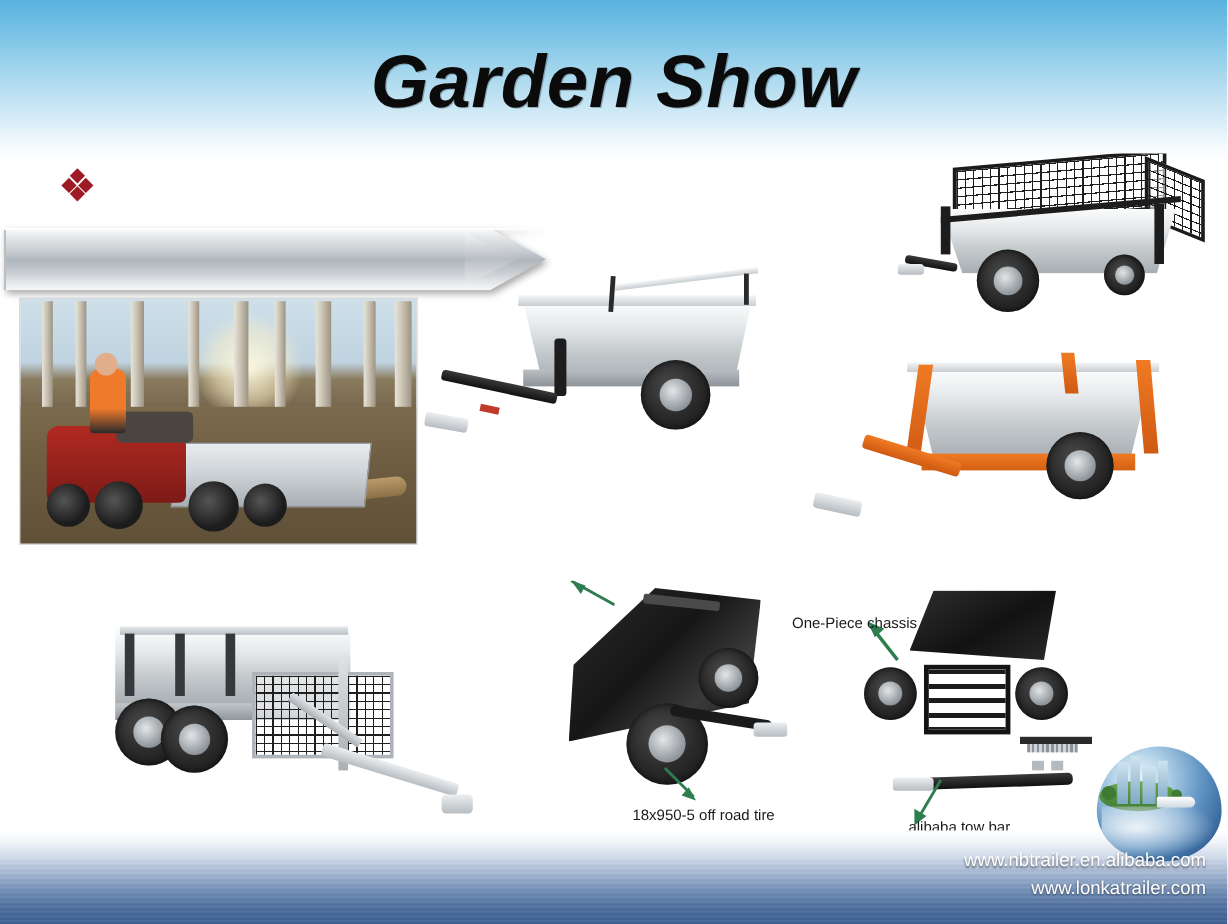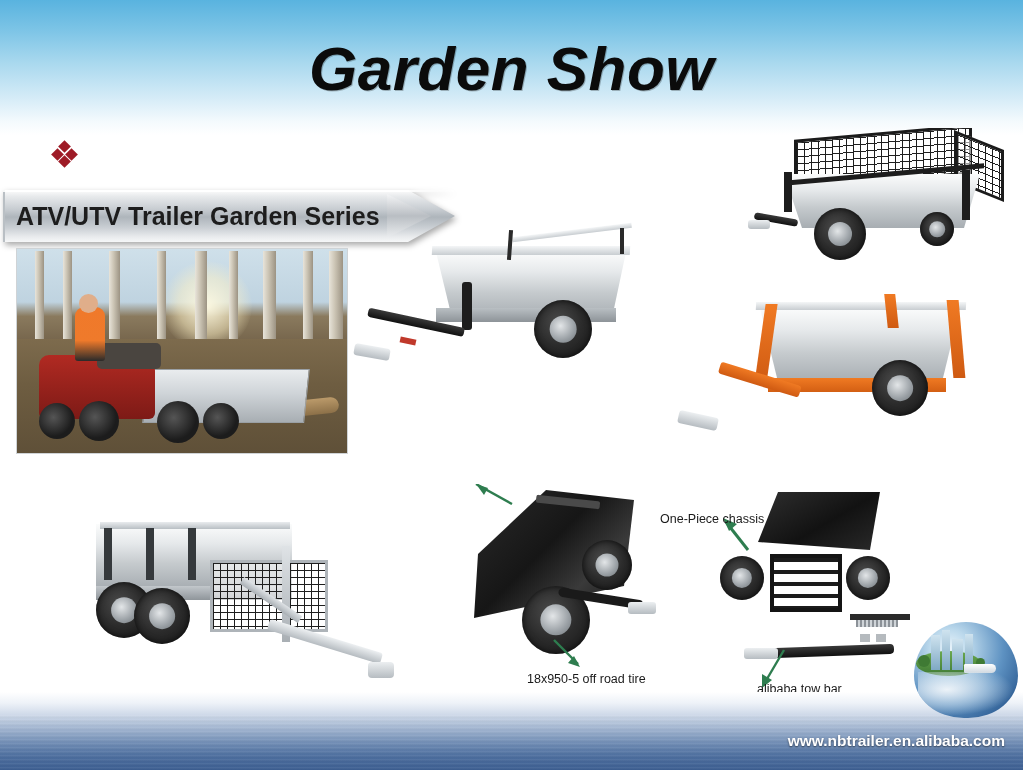--- a/index.html
+++ b/index.html
@@ -127,21 +127,21 @@
   .globe .land{position:absolute;left:4%;top:52%;width:92%;height:46%;
     background:radial-gradient(ellipse at 30% 40%,rgba(255,255,255,.85) 0%,rgba(220,233,243,.5) 40%,rgba(255,255,255,0) 70%);}
   .globe .grass{position:absolute;left:2%;top:30%;width:62%;height:26%;border-radius:50%;
     background:linear-gradient(to bottom,#6aa84f,#3f7a34);}
   .globe .bld{position:absolute;background:linear-gradient(to bottom,#cfe3ef,#7fa9c4);}
   .globe .tree{position:absolute;width:12px;height:12px;border-radius:50%;background:#3f7a34;}
   .globe .ship{position:absolute;left:48%;top:44%;width:32px;height:9px;border-radius:2px 7px 7px 2px;
     background:linear-gradient(to bottom,#fff,#cfd8e0);}
 
   .urls{position:absolute;right:18px;bottom:18px;text-align:right;color:#fff;
-    font-size:15.5px;line-height:1.45;text-shadow:0 1px 2px rgba(0,0,0,.55);font-weight:bold;}
+    font-size:15.5px;line-height:1.45;text-shadow:0 1px 2px rgba(0,0,0,.55);font-weight:normal;}
 </style>
 </head>
 <body>
 
 <div class="slide">
 
   <div class="sky"></div>
 
   <div class="title">Garden Show</div>
 
@@ -149,21 +149,20 @@
     <i class="t"></i>
       <i class="l"></i>
       <i class="r"></i>
       <i class="b"></i>
   </div>
 
   <div class="banner">
     <div class="plate"></div>
     <div class="edge-hi"></div>
     <div class="inner-line"></div>
-    <div class="btxt">ATV/UTV Trailer Garden Series</div>
   </div>
 
   <div class="ph photo-forest">
     <div class="pf-sun"></div>
     <div class="pf-trunk" style="left:18px;"></div>
     <div class="pf-trunk" style="left:46px;height:128px;"></div>
     <div class="pf-trunk" style="left:92px;height:142px;width:11px;"></div>
     <div class="pf-trunk" style="left:140px;height:136px;"></div>
     <div class="pf-trunk" style="left:178px;height:148px;width:12px;"></div>
     <div class="pf-trunk" style="left:212px;height:130px;"></div>
@@ -303,15 +302,16 @@
       <div class="bld" style="left:49%;top:12%;width:8%;height:38%;"></div>
       <div class="tree" style="left:4%;top:34%;"></div>
       <div class="tree" style="left:60%;top:38%;width:9px;height:9px;"></div>
       <div class="ship"></div>
       <div class="land"></div>
     </div>
   </div>
 
   <div class="urls">
     <div>www.nbtrailer.en.alibaba.com</div>
+    <div>www.lonkatrailer.com</div>
   </div>
 
 </div>
 
 </body></html>

